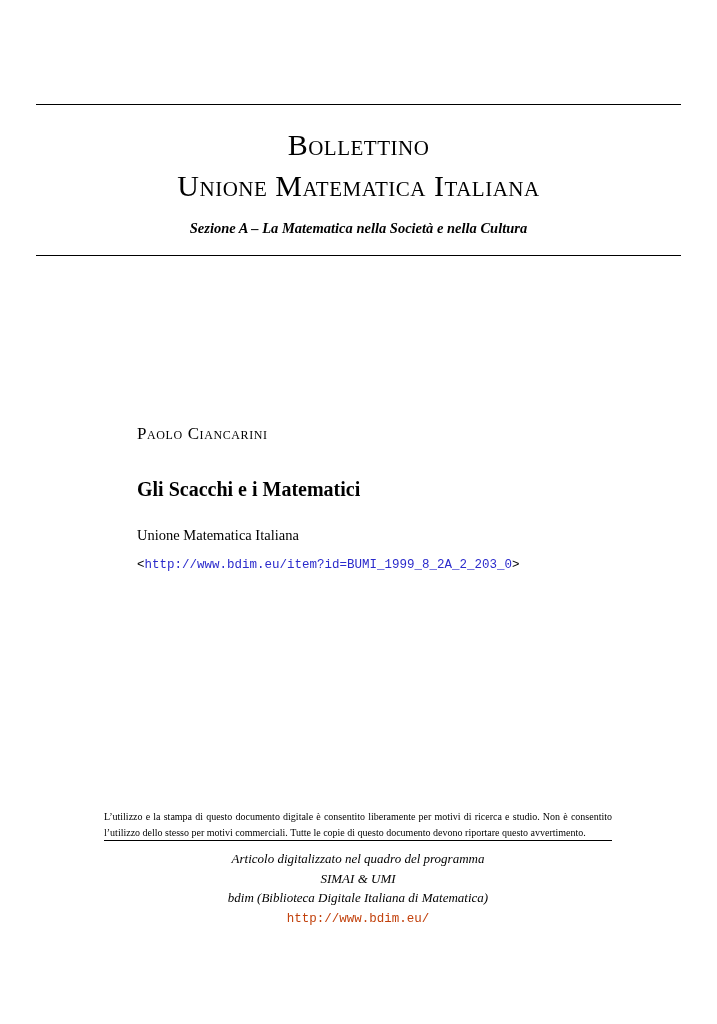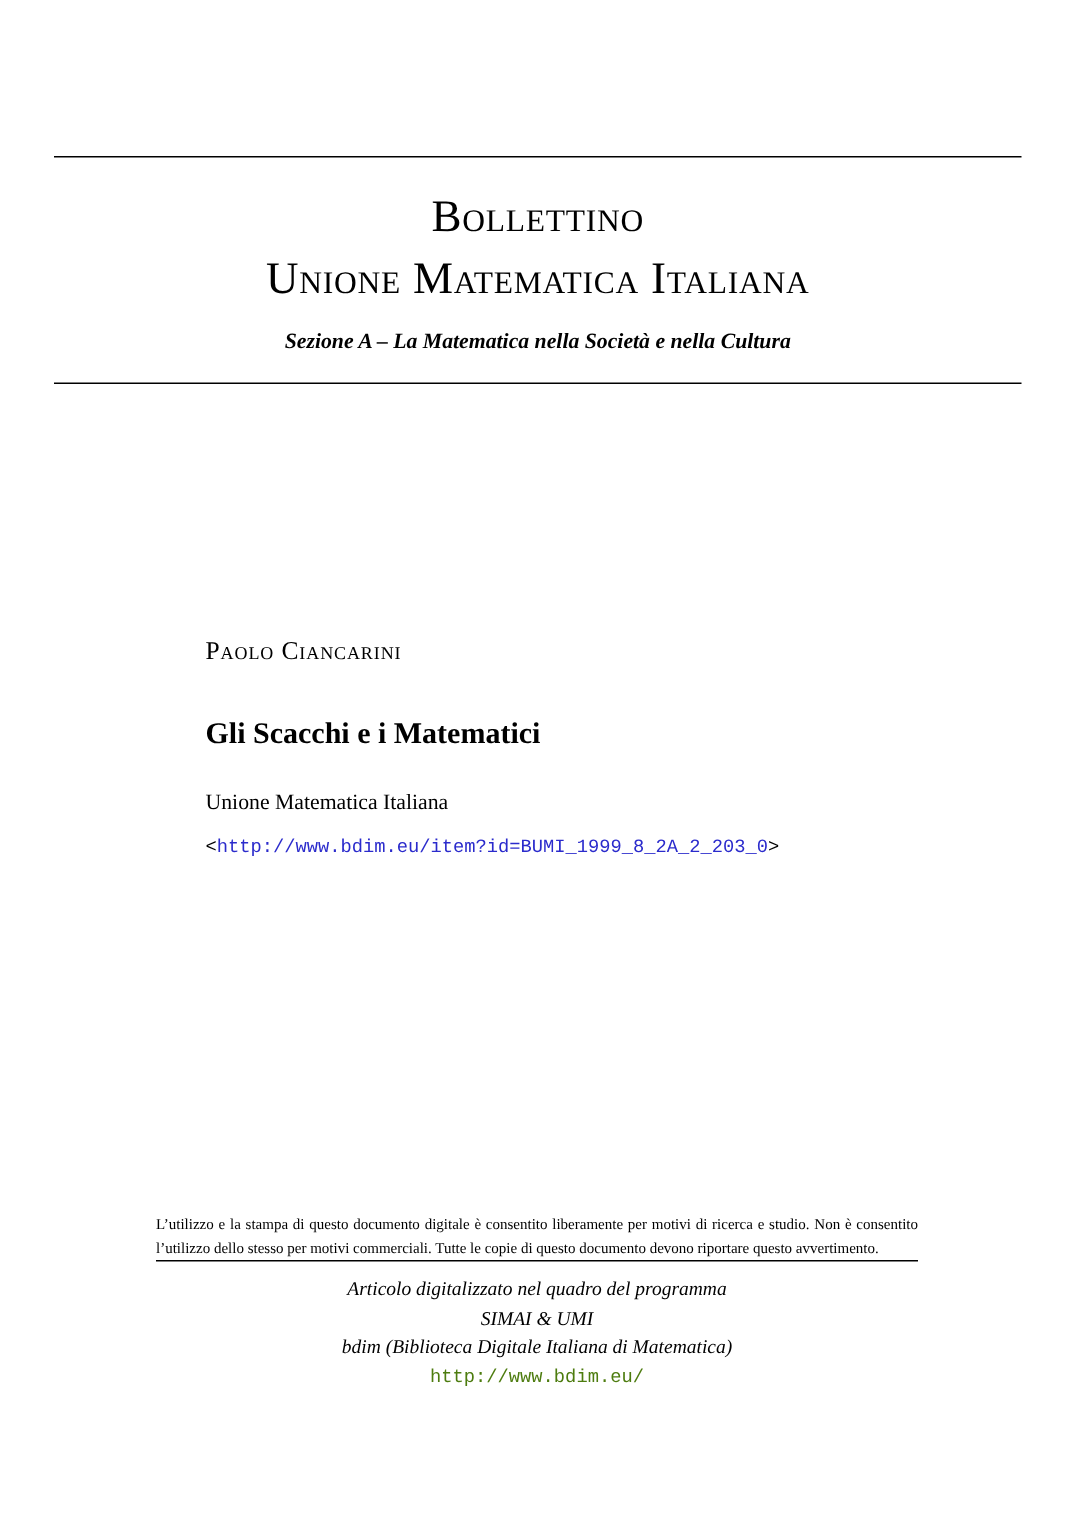--- a/index.html
+++ b/index.html
@@ -139,21 +139,21 @@
     margin-bottom: 8px;
   }
   .footer-line {
     font-size: 13px;
     font-style: italic;
     line-height: 1.5;
   }
   .footer-url {
     font-family: "Liberation Mono", monospace;
     font-size: 12.5px;
-    color: #4d7c0f;
+    color: #c2410c;
     text-decoration: none;
     display: inline-block;
     margin-top: 2px;
   }
 </style>
 </head>
 <body>
 
 <div class="page">
 

